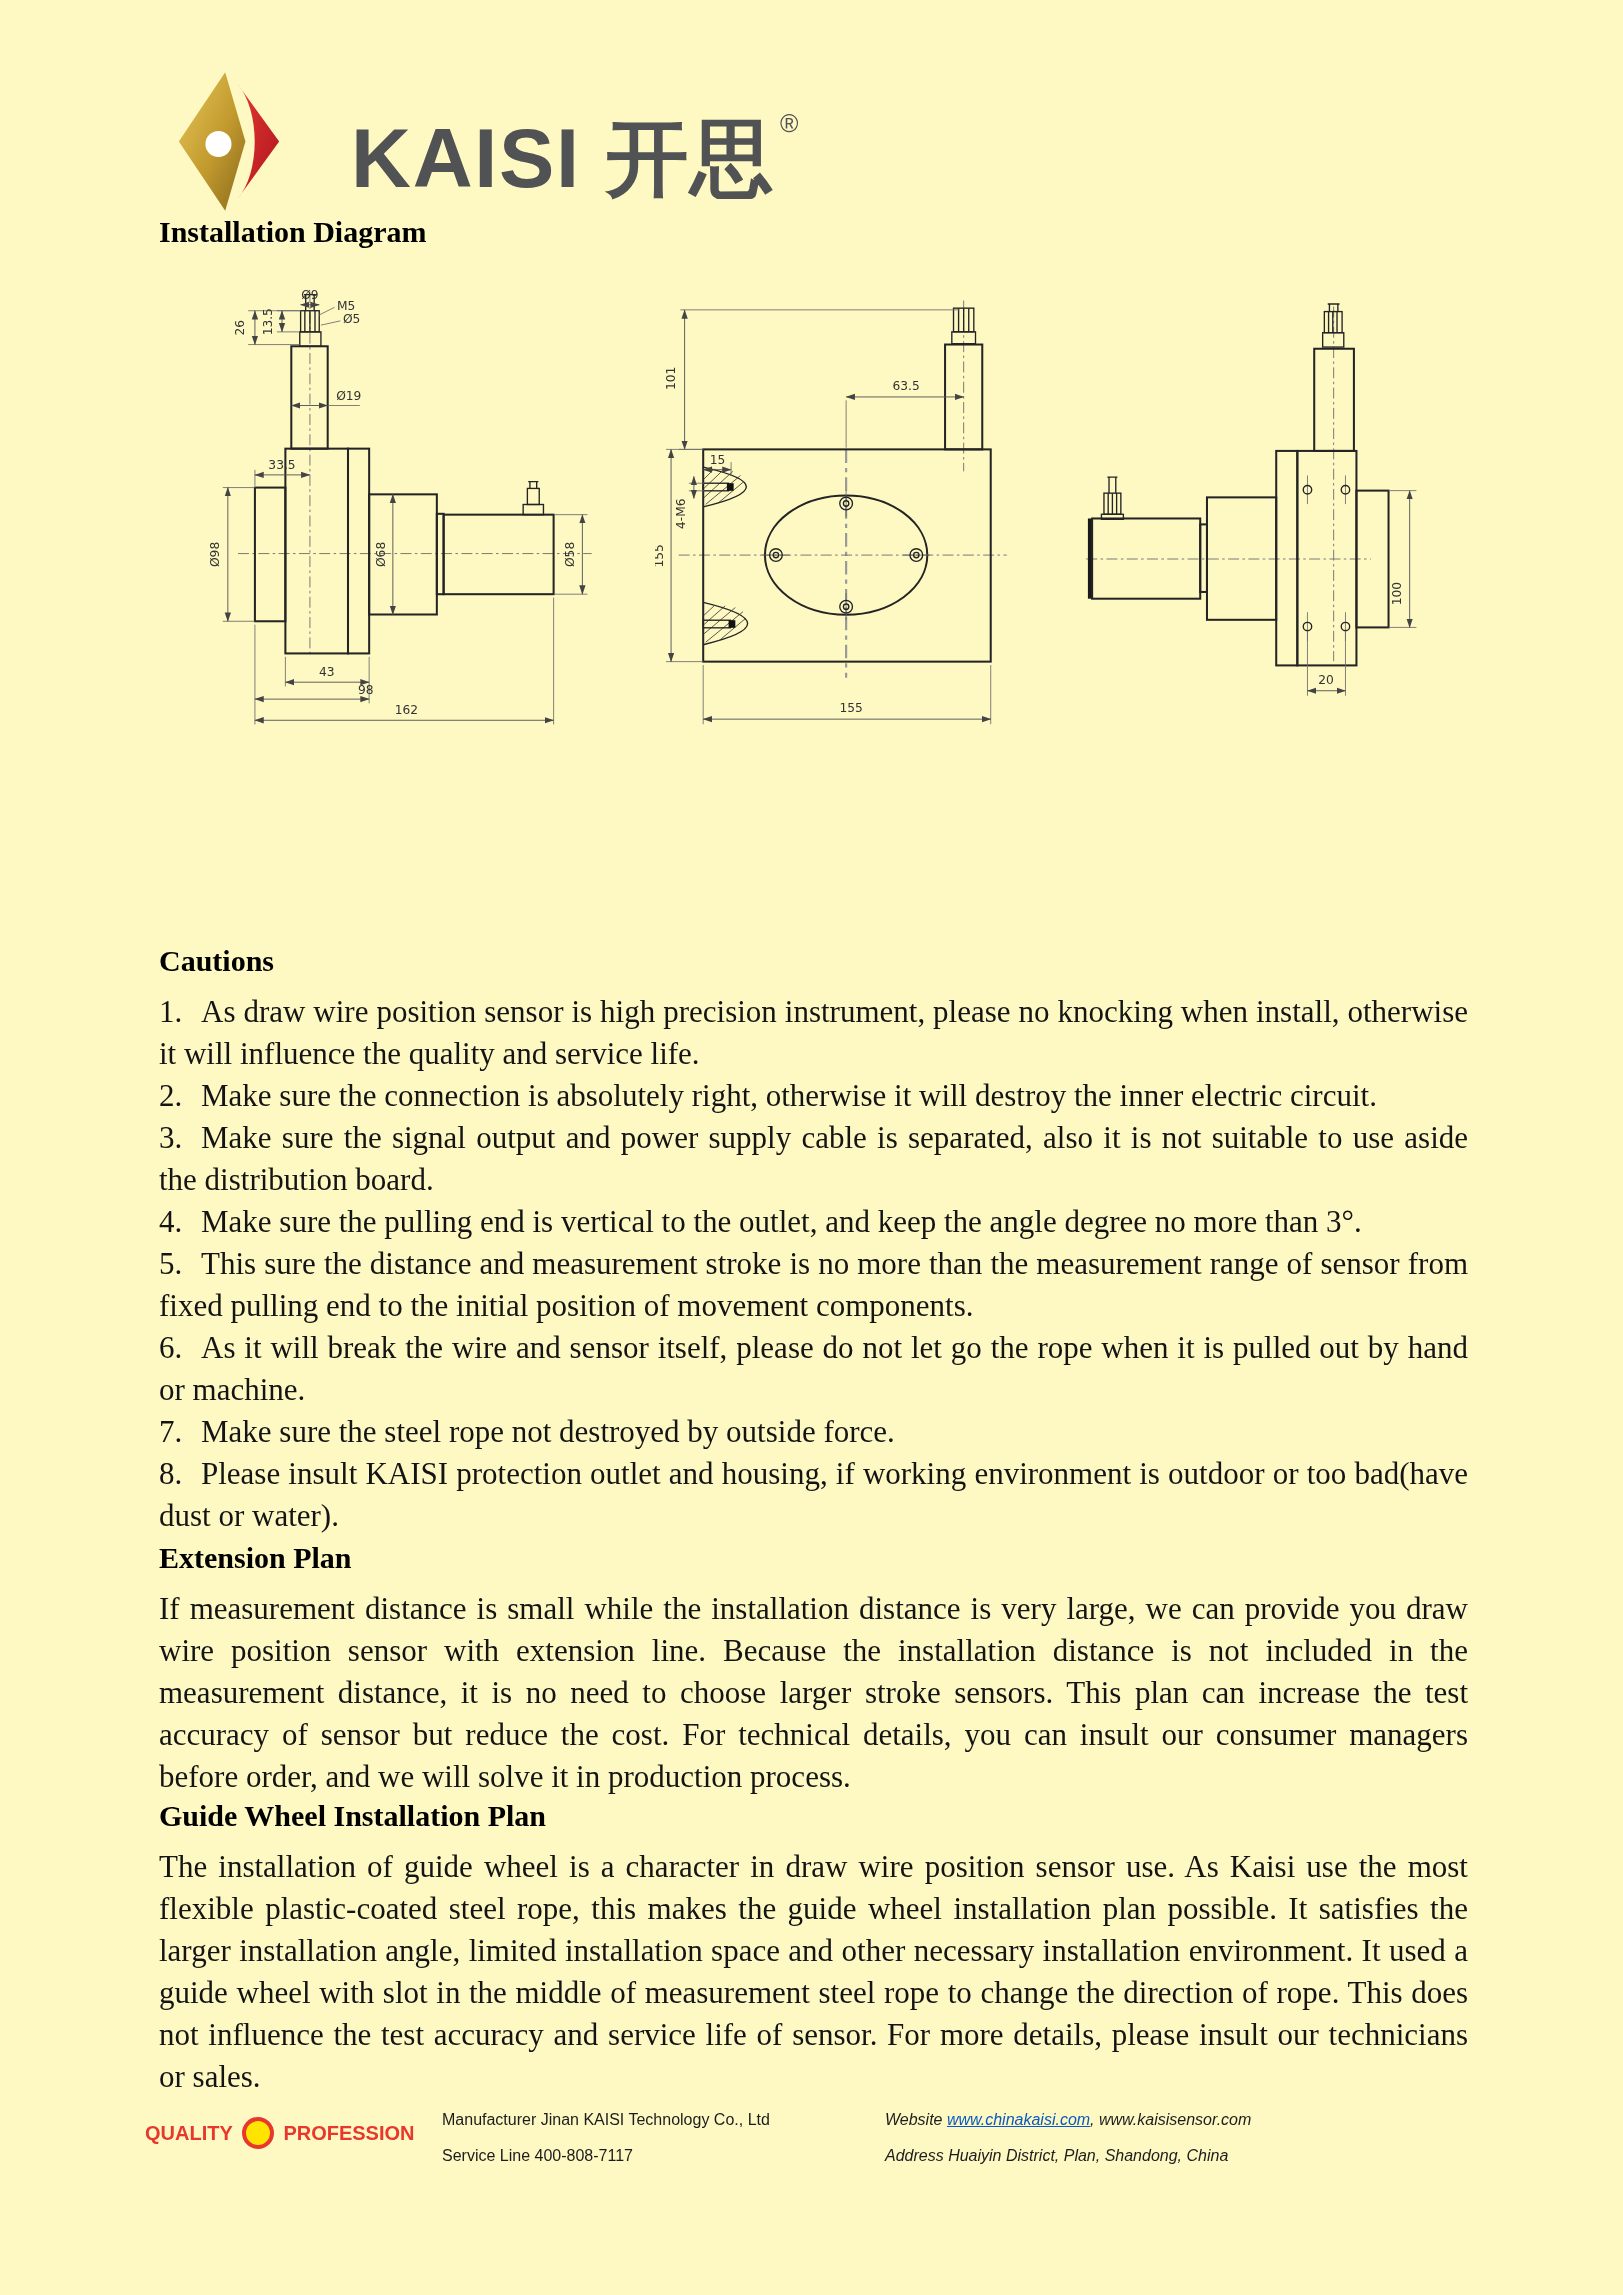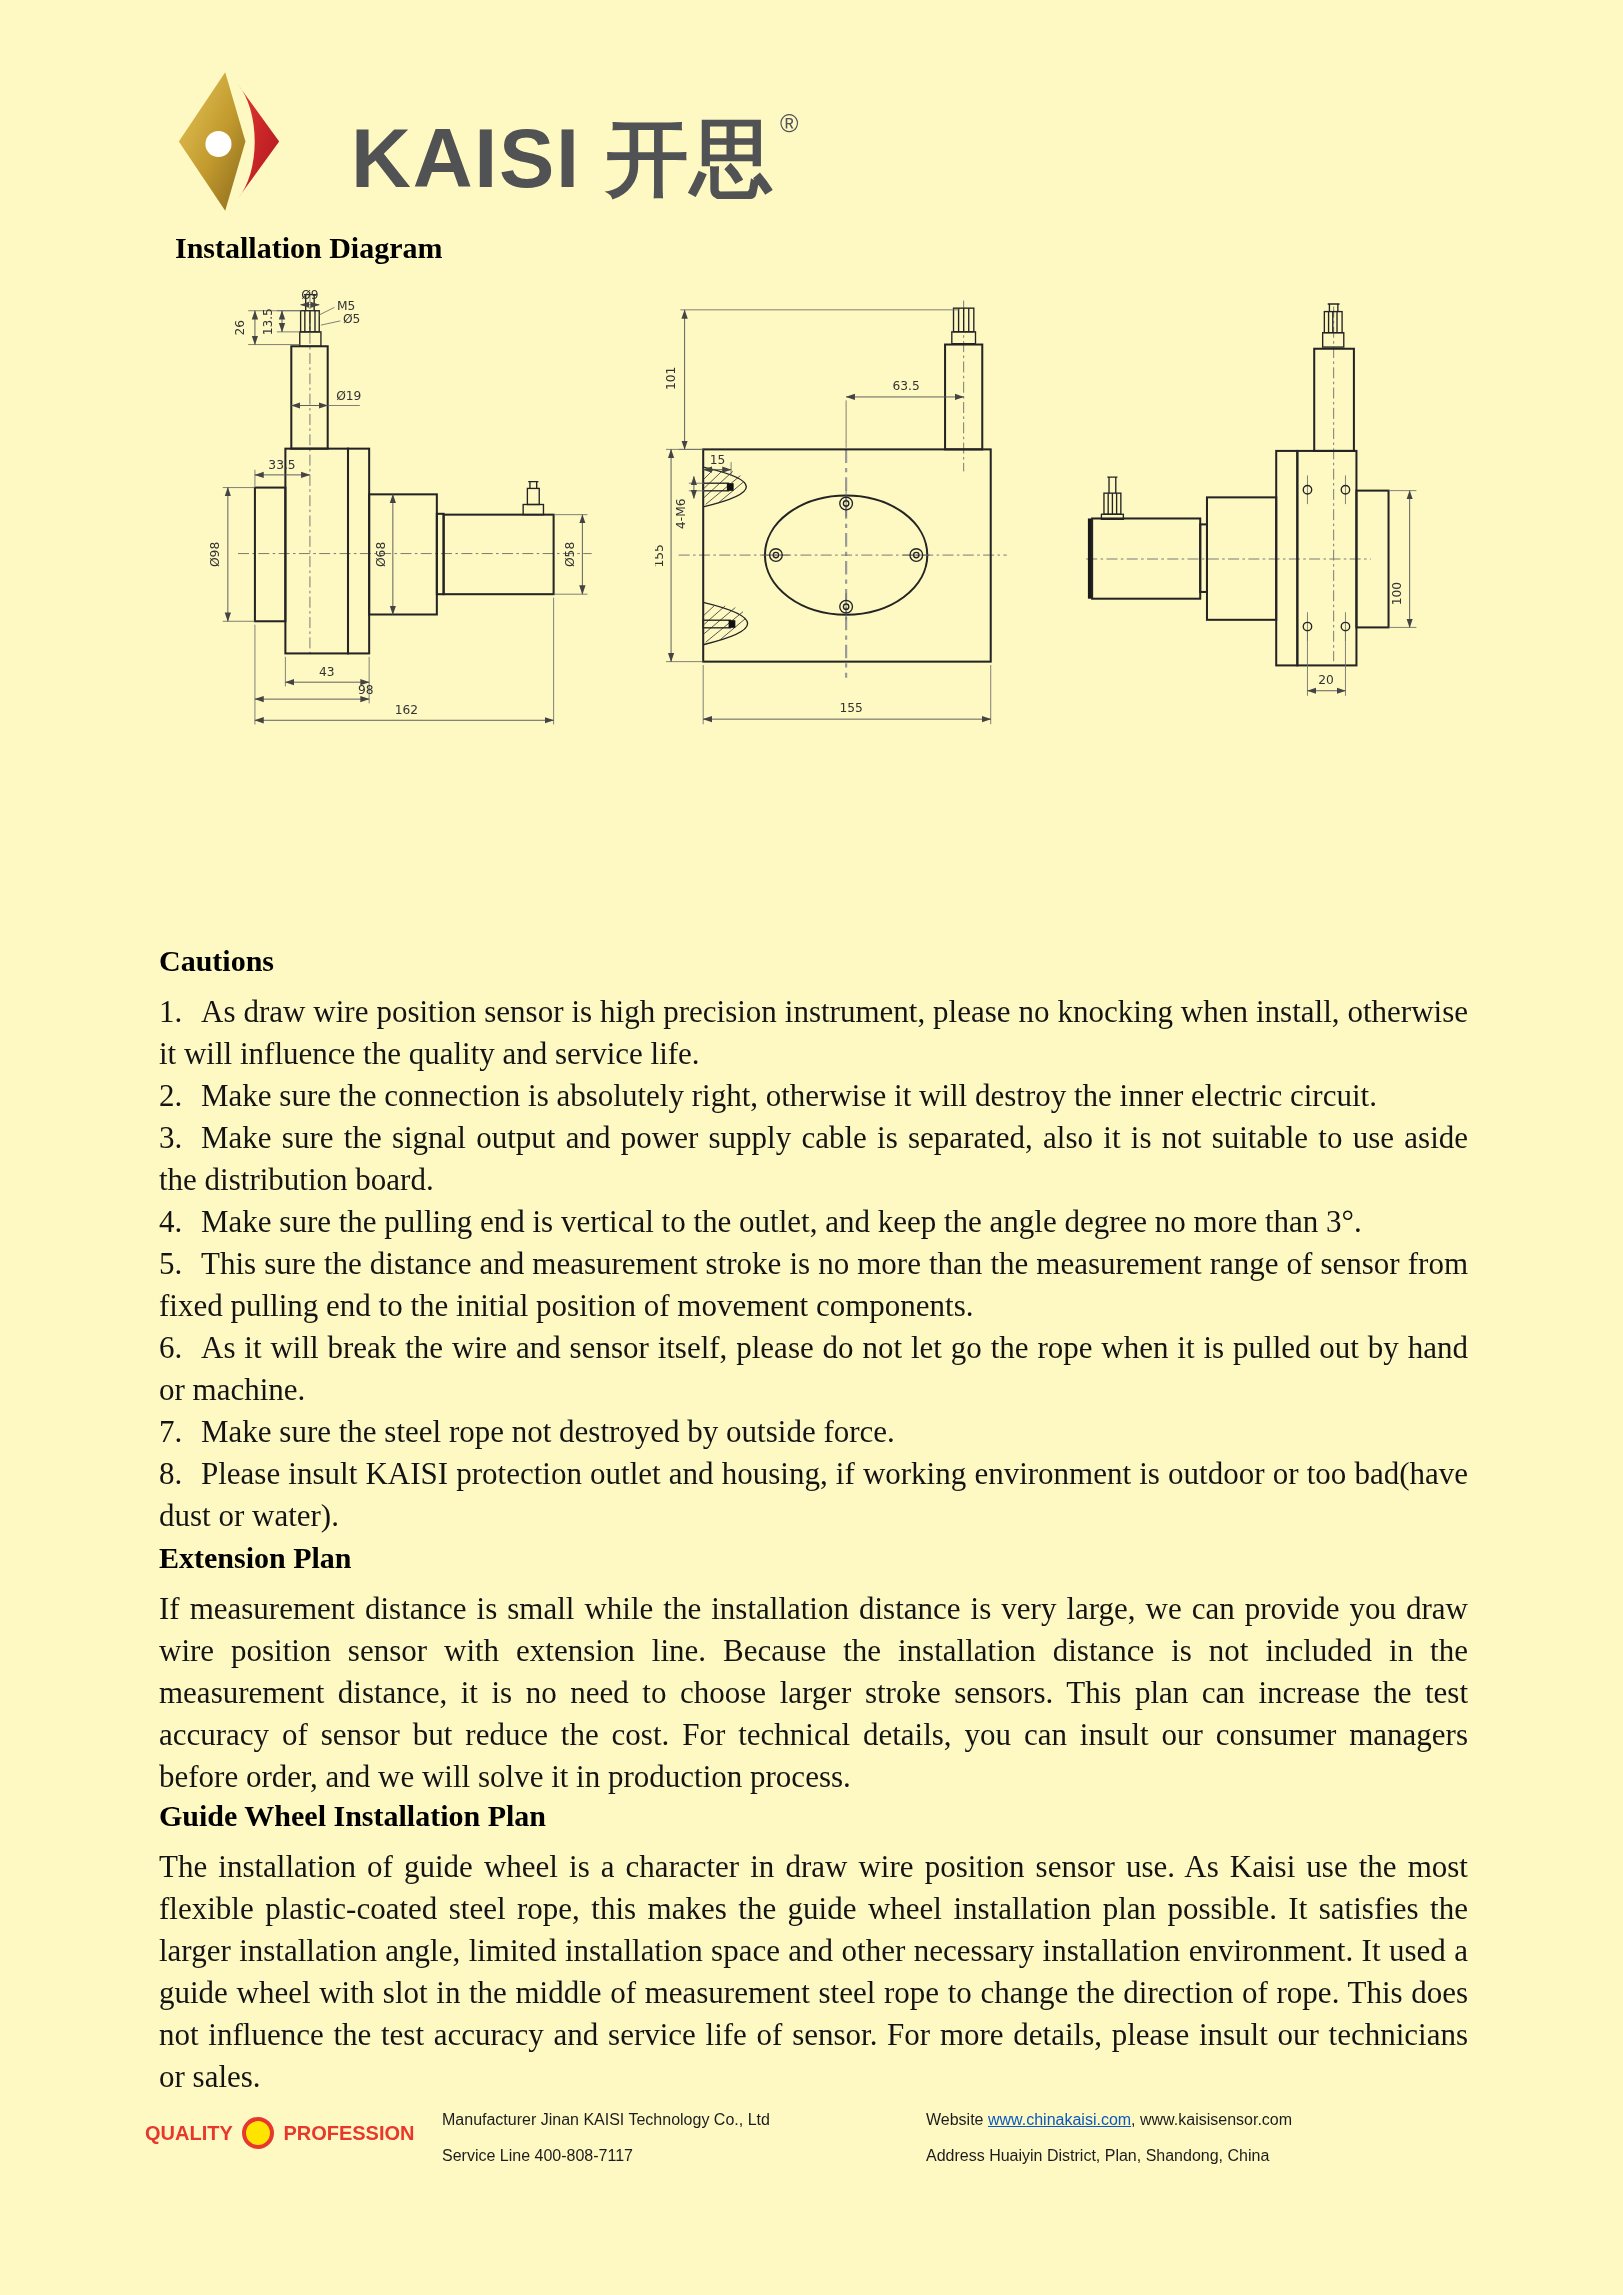--- a/index.html
+++ b/index.html
@@ -5,21 +5,21 @@
   html,body{margin:0;padding:0;background:#888;}
   .page{position:relative;width:1623px;height:2295px;background:#fef9c3;overflow:hidden;
         font-family:"Liberation Serif", serif;color:#111;}
   
   .logo{position:absolute;left:176px;top:51px;display:flex;align-items:center;}
   .logo svg{display:block;}
   .brand{margin-left:69px;font-family:"Liberation Sans", sans-serif;font-weight:700;
          font-size:83px;color:#515254;letter-spacing:1.7px;line-height:144px;white-space:nowrap;}
   .brand sup{font-size:25px;vertical-align:55px;margin-left:5px;font-weight:400;}
   
-  h1,h2{font-family:"Liberation Serif", serif;font-weight:700;color:#000;margin:16px;}
+  h1,h2{font-family:"Liberation Serif", serif;font-weight:700;color:#000;margin:0;}
   h1{position:absolute;left:159px;top:215px;font-size:30px;}
   section{position:absolute;left:159px;width:1309px;}
   section h2{font-size:30px;line-height:36px;margin:0 0 12px 0;}
   .body-text, .li{font-size:31px;line-height:42px;text-align:justify;margin:0;color:#141414;}
   .li .num{display:inline-block;width:42px;}
   
   .dwg{position:absolute;}
   .ol{fill:none;stroke:#242424;stroke-width:2.4;}
   .ol2{fill:none;stroke:#242424;stroke-width:1.6;}
   .dim{fill:none;stroke:#555;stroke-width:1.1;}
@@ -29,21 +29,21 @@
   .hat{fill:none;stroke:#3a3a3a;stroke-width:1;}
   .dlabel{font-family:"DejaVu Sans", sans-serif;font-size:14.5px;fill:#333;}
   
   .footer-badge{position:absolute;left:145px;top:2117px;display:flex;align-items:center;
       font-family:"Liberation Sans", sans-serif;font-size:20px;font-weight:600;color:#e8372c;}
   .badge-circle{display:inline-block;width:24px;height:24px;border-radius:50%;
       background:#ffe400;border:4.2px solid #e8372c;margin:0 9.3px;}
   .fcol{position:absolute;top:2102px;font-family:"Liberation Sans", sans-serif;
         font-size:16px;line-height:36px;color:#1c1c1c;white-space:nowrap;}
   .fcol.c1{left:442px;}
-  .fcol.c2{left:926px;}
+  .fcol.c2{left:885px;font-style:italic;}
   .weblink{color:#0a58c0;text-decoration:underline;cursor:pointer;}
 </style>
 </head>
 <body>
 
 <div class="page">
 
   <div class="logo">
     <svg width="106" height="145" viewBox="0 0 125 172">
       <defs>

